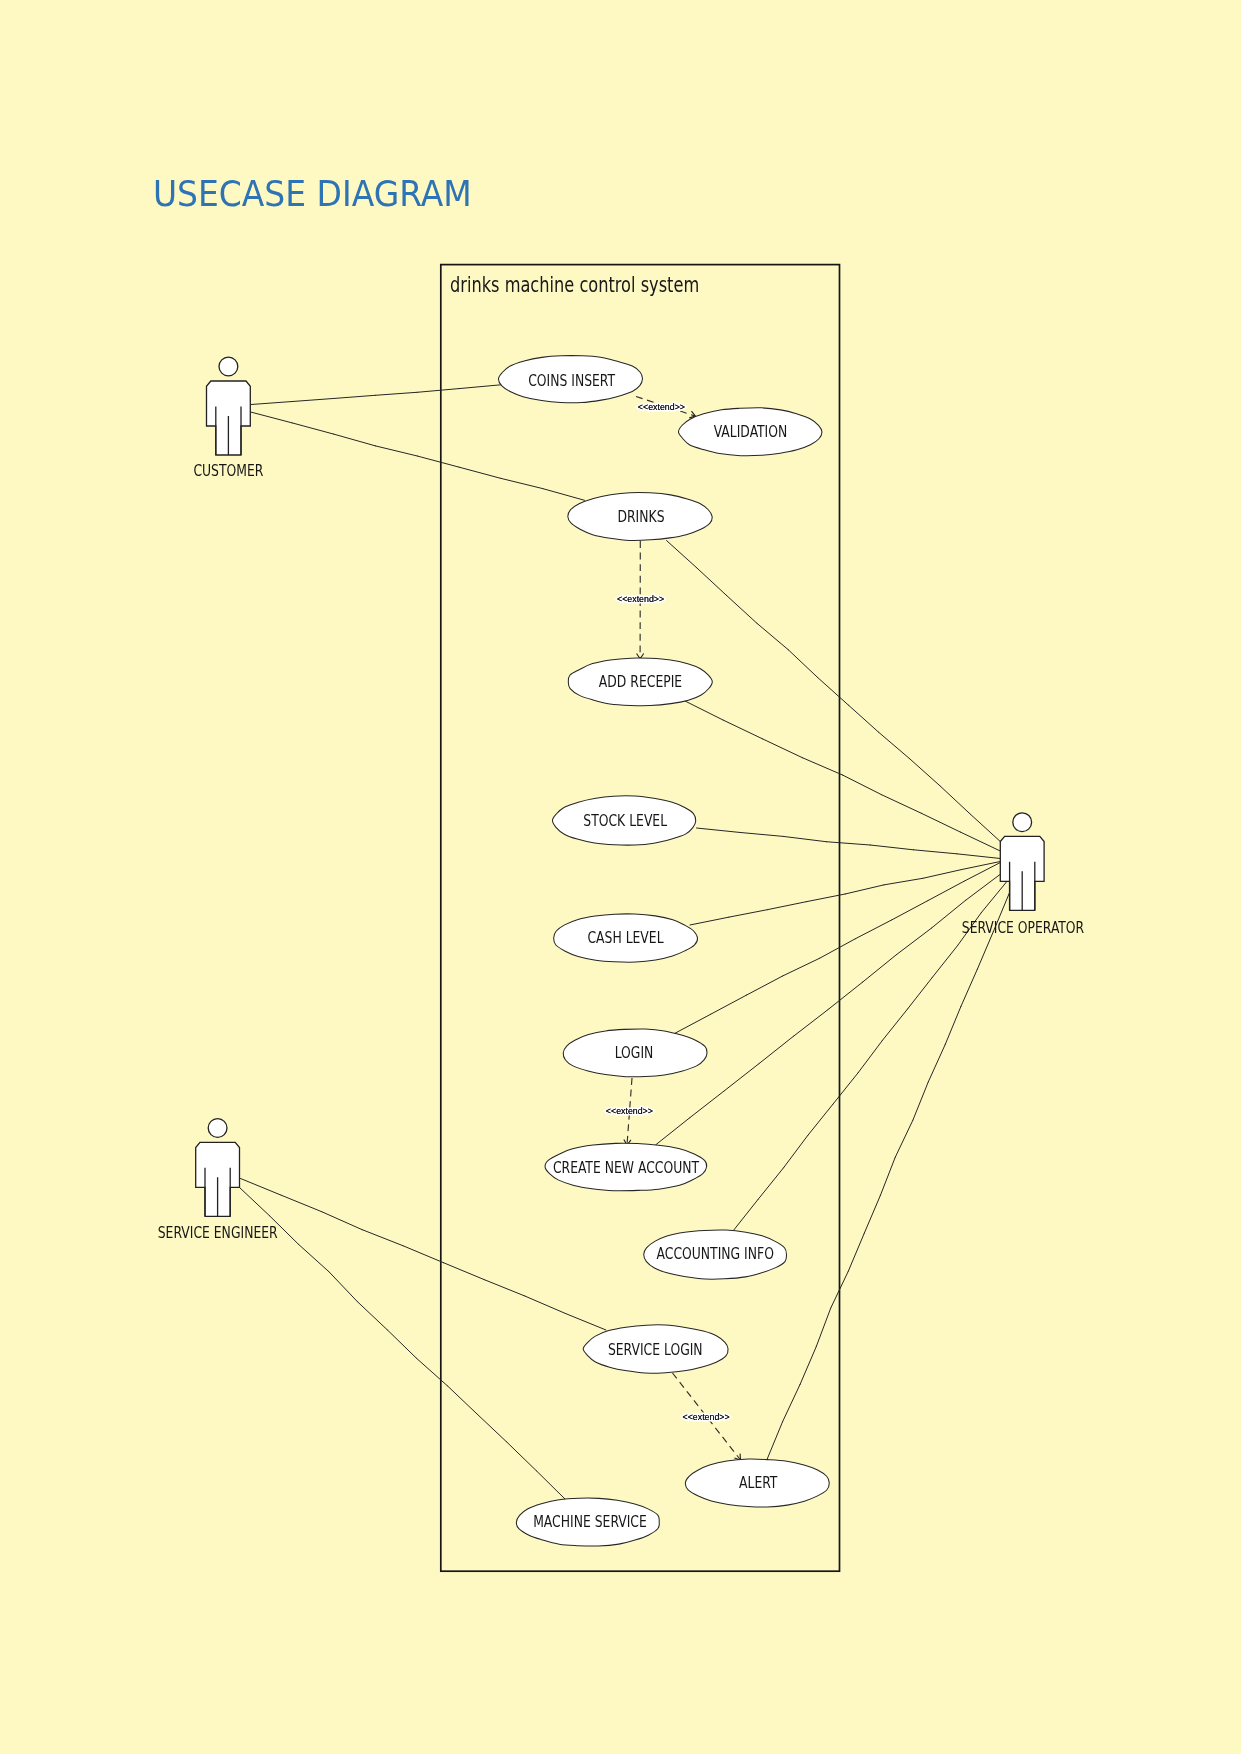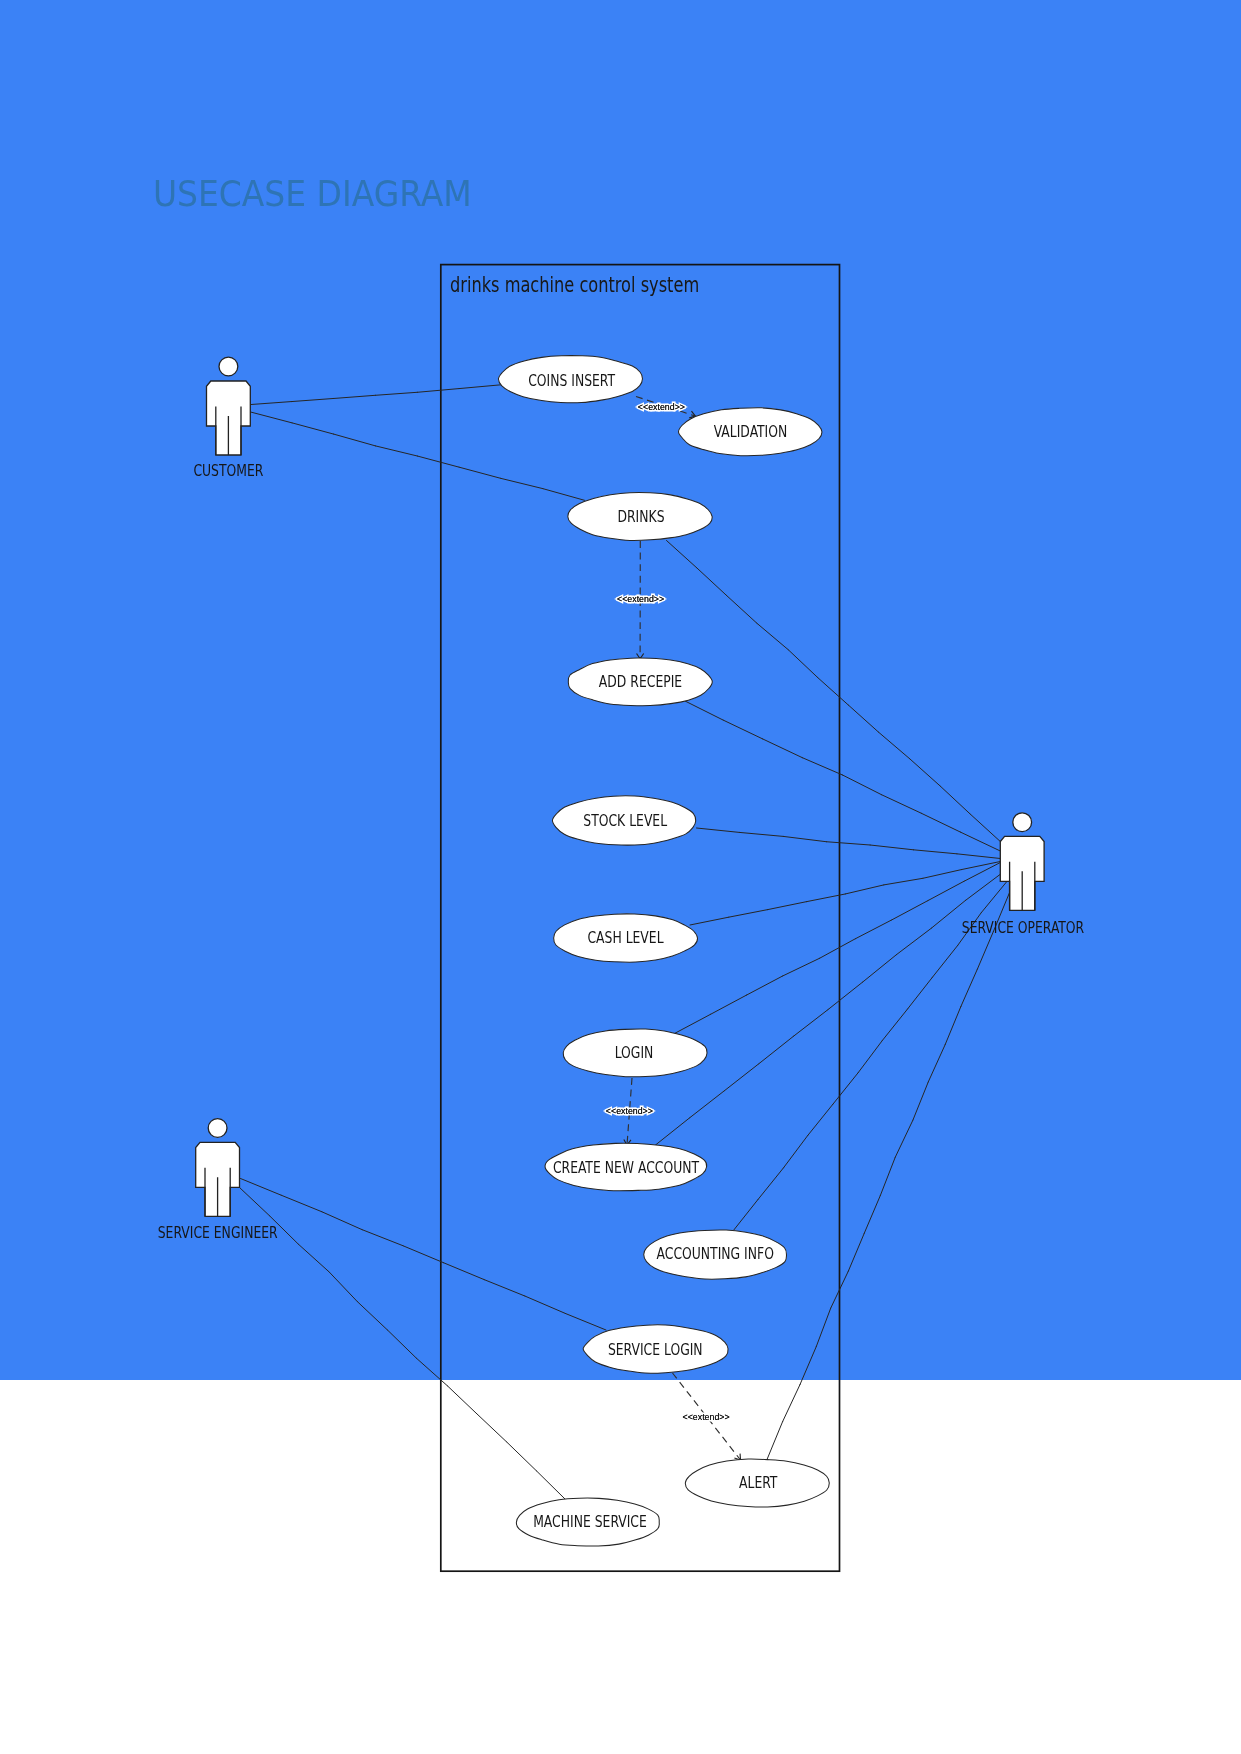--- a/index.html
+++ b/index.html
@@ -1,19 +1,19 @@
 <!DOCTYPE html>
 <html><head>
 <meta charset="utf-8">
 <title>USECASE DIAGRAM</title>
 <style>
   html,body{margin:0;padding:0;background:#ffffff;}
   body{width:1241px;height:1754px;overflow:hidden;
        font-family:"Liberation Sans",sans-serif;}
-  #page{position:relative;width:1241px;height:1380px;background:#3b82f6;}
+  #page{position:relative;width:1241px;height:1754px;background:#fef9c3;}
   #canvas{position:absolute;left:0;top:0;}
   .ttl{font-family:"DejaVu Sans",sans-serif;font-size:35px;fill:#2E74B5;}
   .sysname{font-family:"DejaVu Sans Condensed","DejaVu Sans",sans-serif;font-size:21px;fill:#181818;}
   .uclabel{font-family:"DejaVu Sans Condensed","DejaVu Sans",sans-serif;font-size:15.3px;fill:#161616;}
   .actorlabel{font-family:"DejaVu Sans Condensed","DejaVu Sans",sans-serif;font-size:15.3px;fill:#161616;}
   .stereo{font-family:"Liberation Sans",sans-serif;font-size:9.5px;fill:#161616;}
   .edge{stroke:#262626;stroke-width:1.0;fill:none;stroke-linecap:round;}
   .ell{stroke:#262626;stroke-width:1.05;fill:#ffffff;}
   .boundary{stroke:#151515;stroke-width:1.7;fill:none;}
   .fig{stroke:#222222;stroke-width:1.3;fill:#ffffff;stroke-linejoin:miter;}

